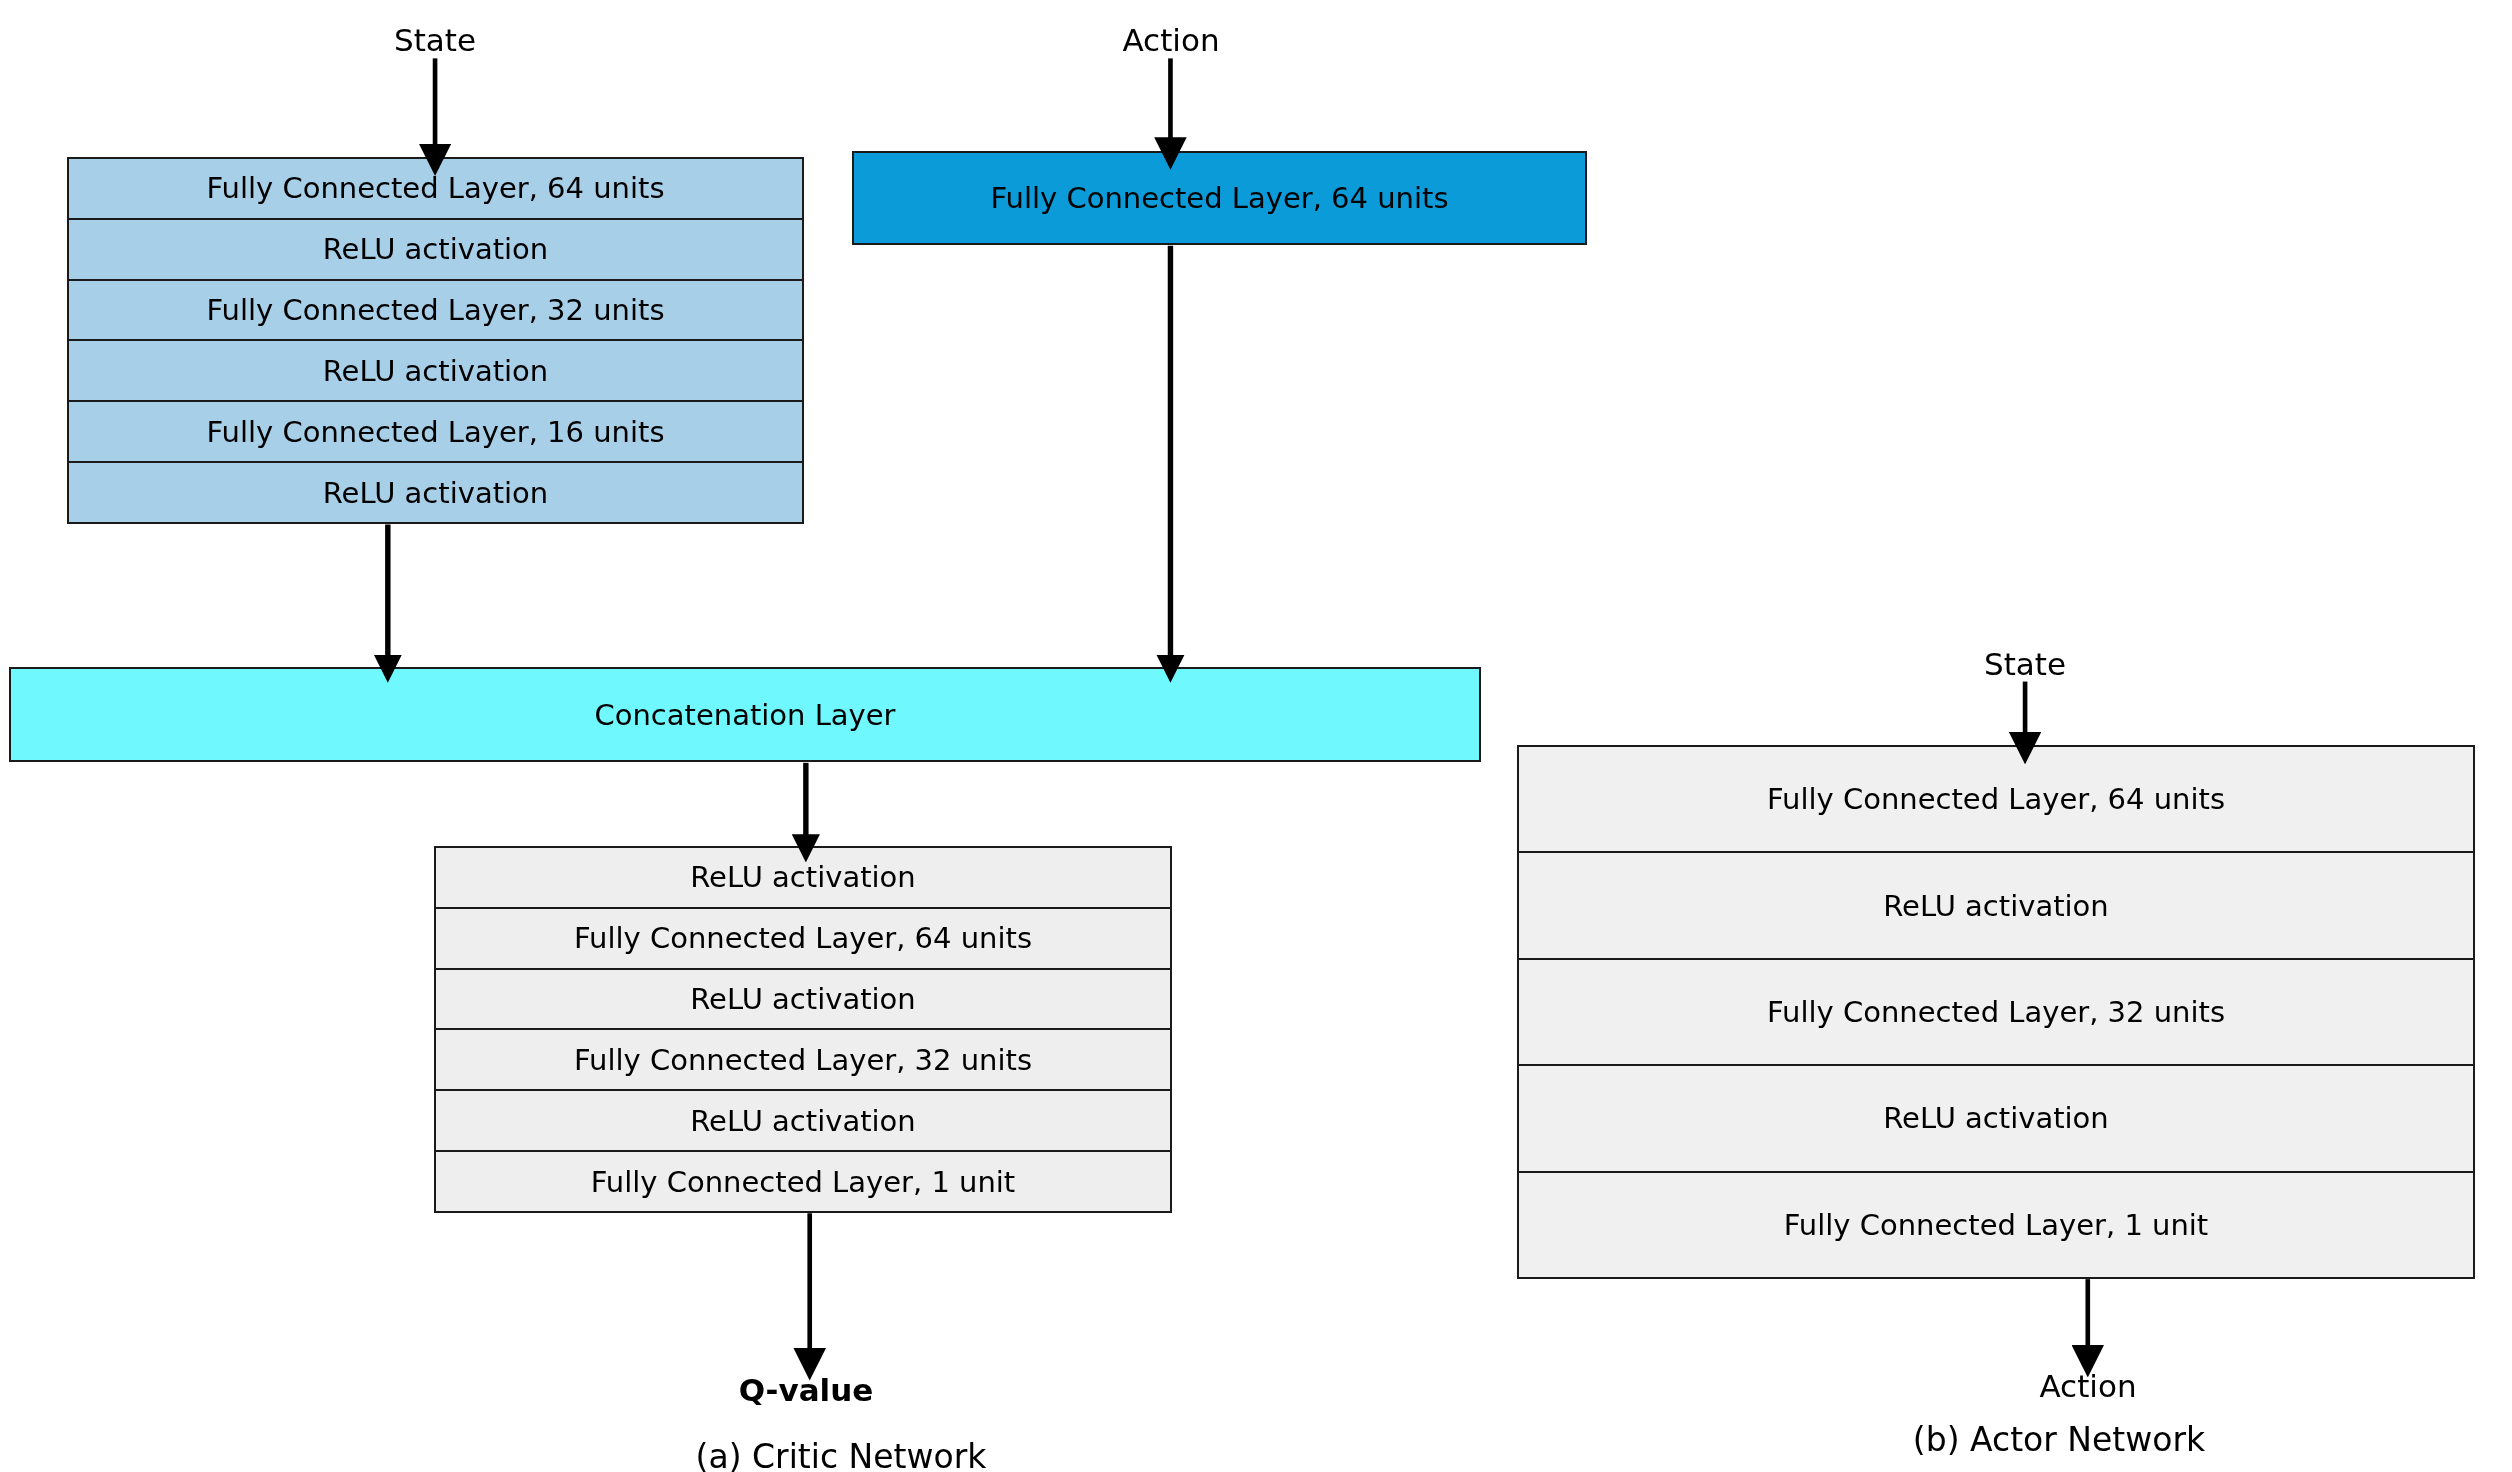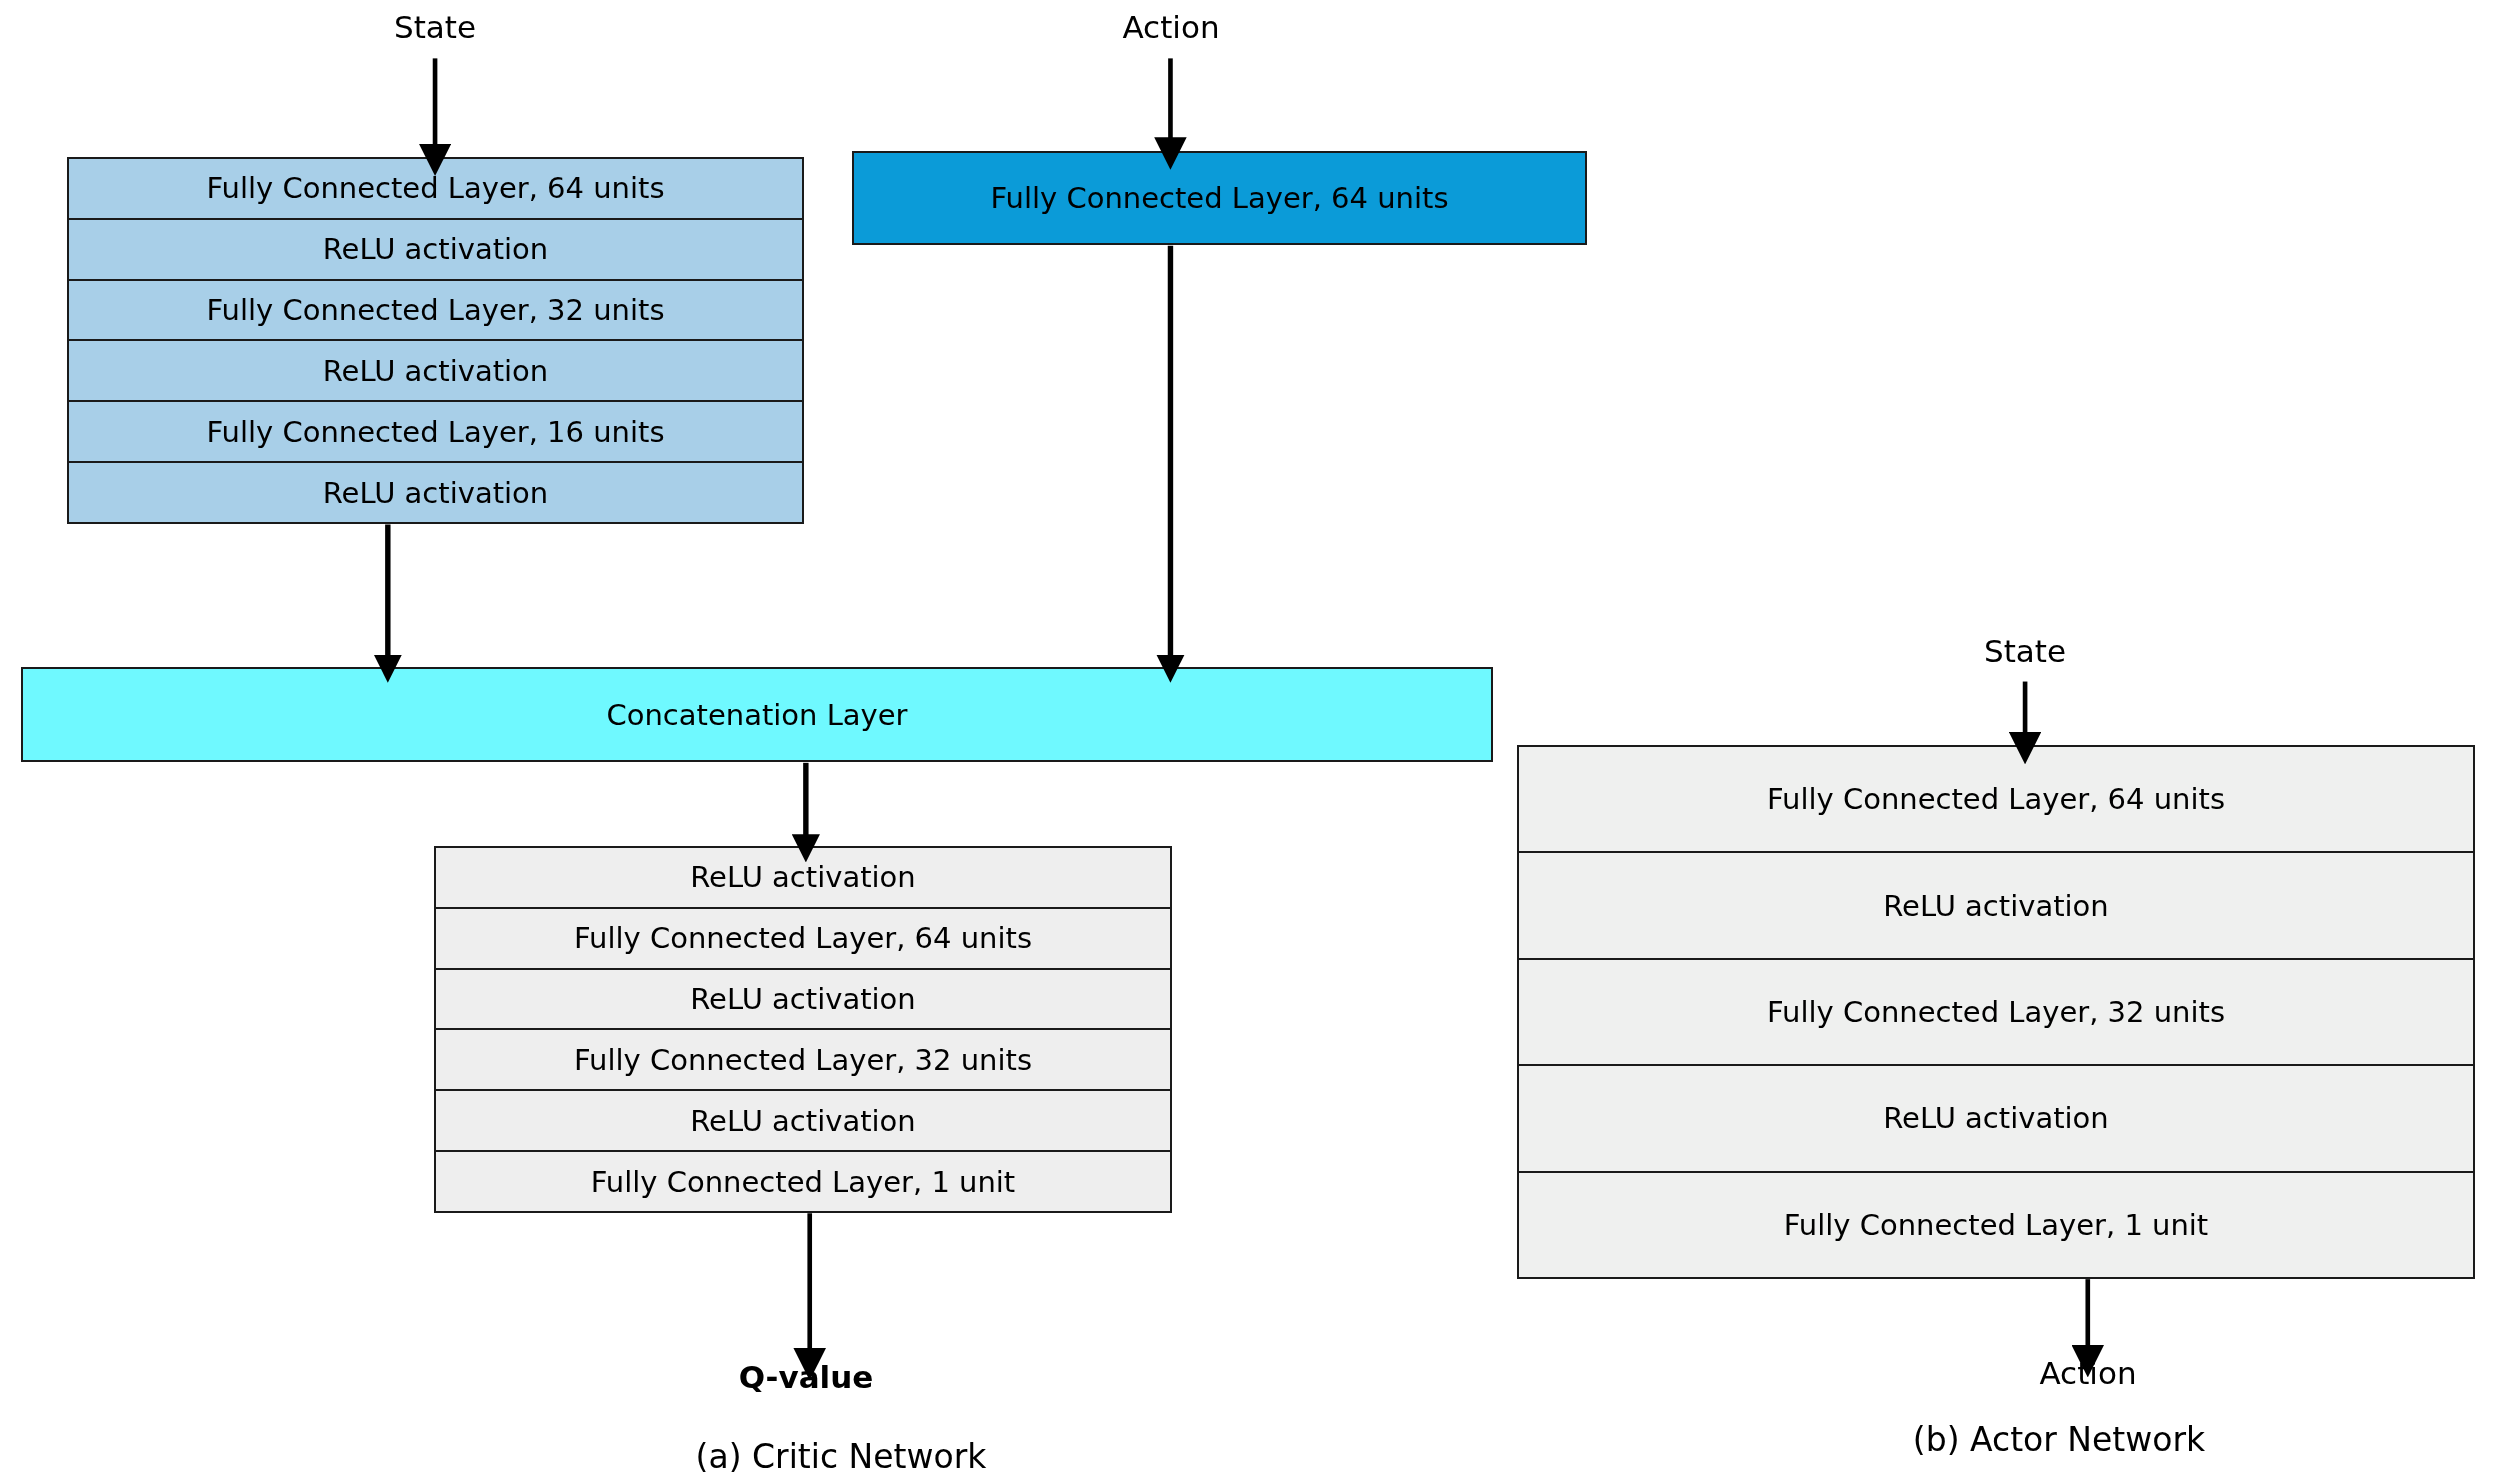--- a/index.html
+++ b/index.html
@@ -48,21 +48,21 @@
     left: 852px; top: 151px; width: 735px; height: 94px;
     background: #0b9bd8;
   }
   #critic-action-fc .row {
     background: #0b9bd8;
     font-size: 29px;
   }
 
   
   #concat-layer {
-    left: 21px; top: 667px; width: 1472px; height: 95px;
+    left: 9px; top: 667px; width: 1472px; height: 95px;
     background: #6ff9ff;
   }
   #concat-layer .row {
     background: #6ff9ff;
     font-size: 29px;
   }
 
   
   #critic-head-stack {
     left: 434px; top: 846px; width: 738px; height: 367px;
@@ -81,20 +81,21 @@
     font-size: 29px;
   }
 
   
   .lbl {
     position: absolute;
     font-size: 31px;
     color: #000000;
     white-space: nowrap;
     transform: translateX(-50%);
+    margin-top: 13px;
   }
   .caption {
     position: absolute;
     font-size: 33px;
     color: #000000;
     white-space: nowrap;
     transform: translateX(-50%);
   }
 
   

